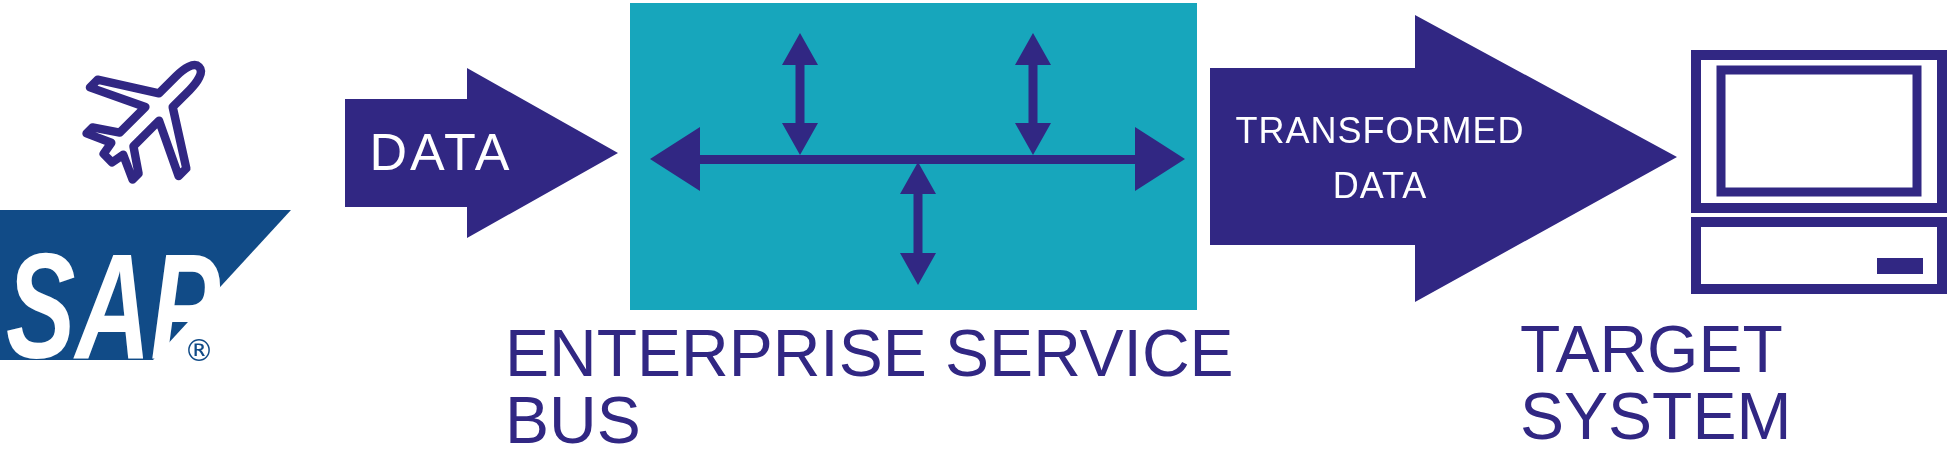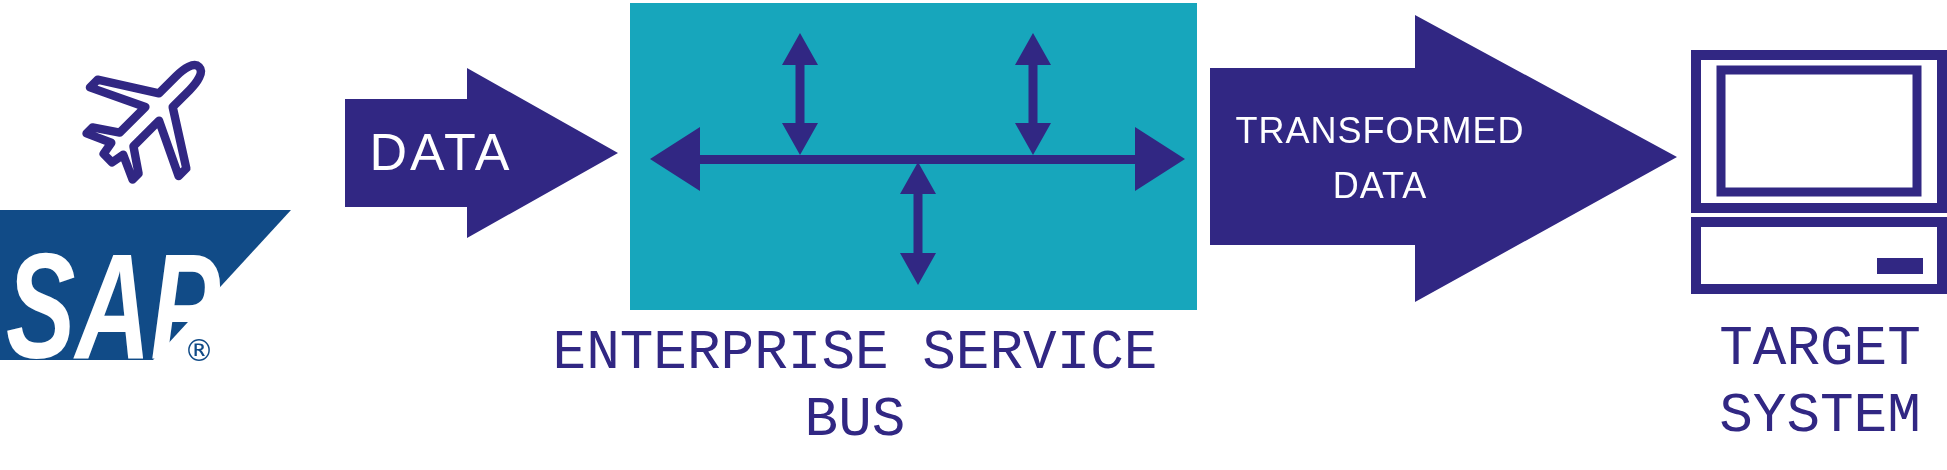--- a/index.html
+++ b/index.html
@@ -35,26 +35,25 @@
   
   .esb-box {
     left: 630px; top: 3px;
     width: 567px; height: 307px;
     background: var(--teal);
   }
 
   
   .caption {
     color: var(--indigo);
-    text-align: center;
-    font-size: 56px;
+    text-align: left;
+    font-size: 66px;
     line-height: 67px;
     letter-spacing: 0px;
     white-space: nowrap;
-    font-family: Liberation Mono, monospace;
   }
   .esb-caption  { left: 505px;  top: 320px; width: 700px; }
   .target-caption { left: 1520px; top: 316px; width: 600px; }
 
   
   .sap-text {
     font-family: "Liberation Sans", sans-serif;
     font-weight: bold;
     font-style: italic;
     fill: var(--white);

